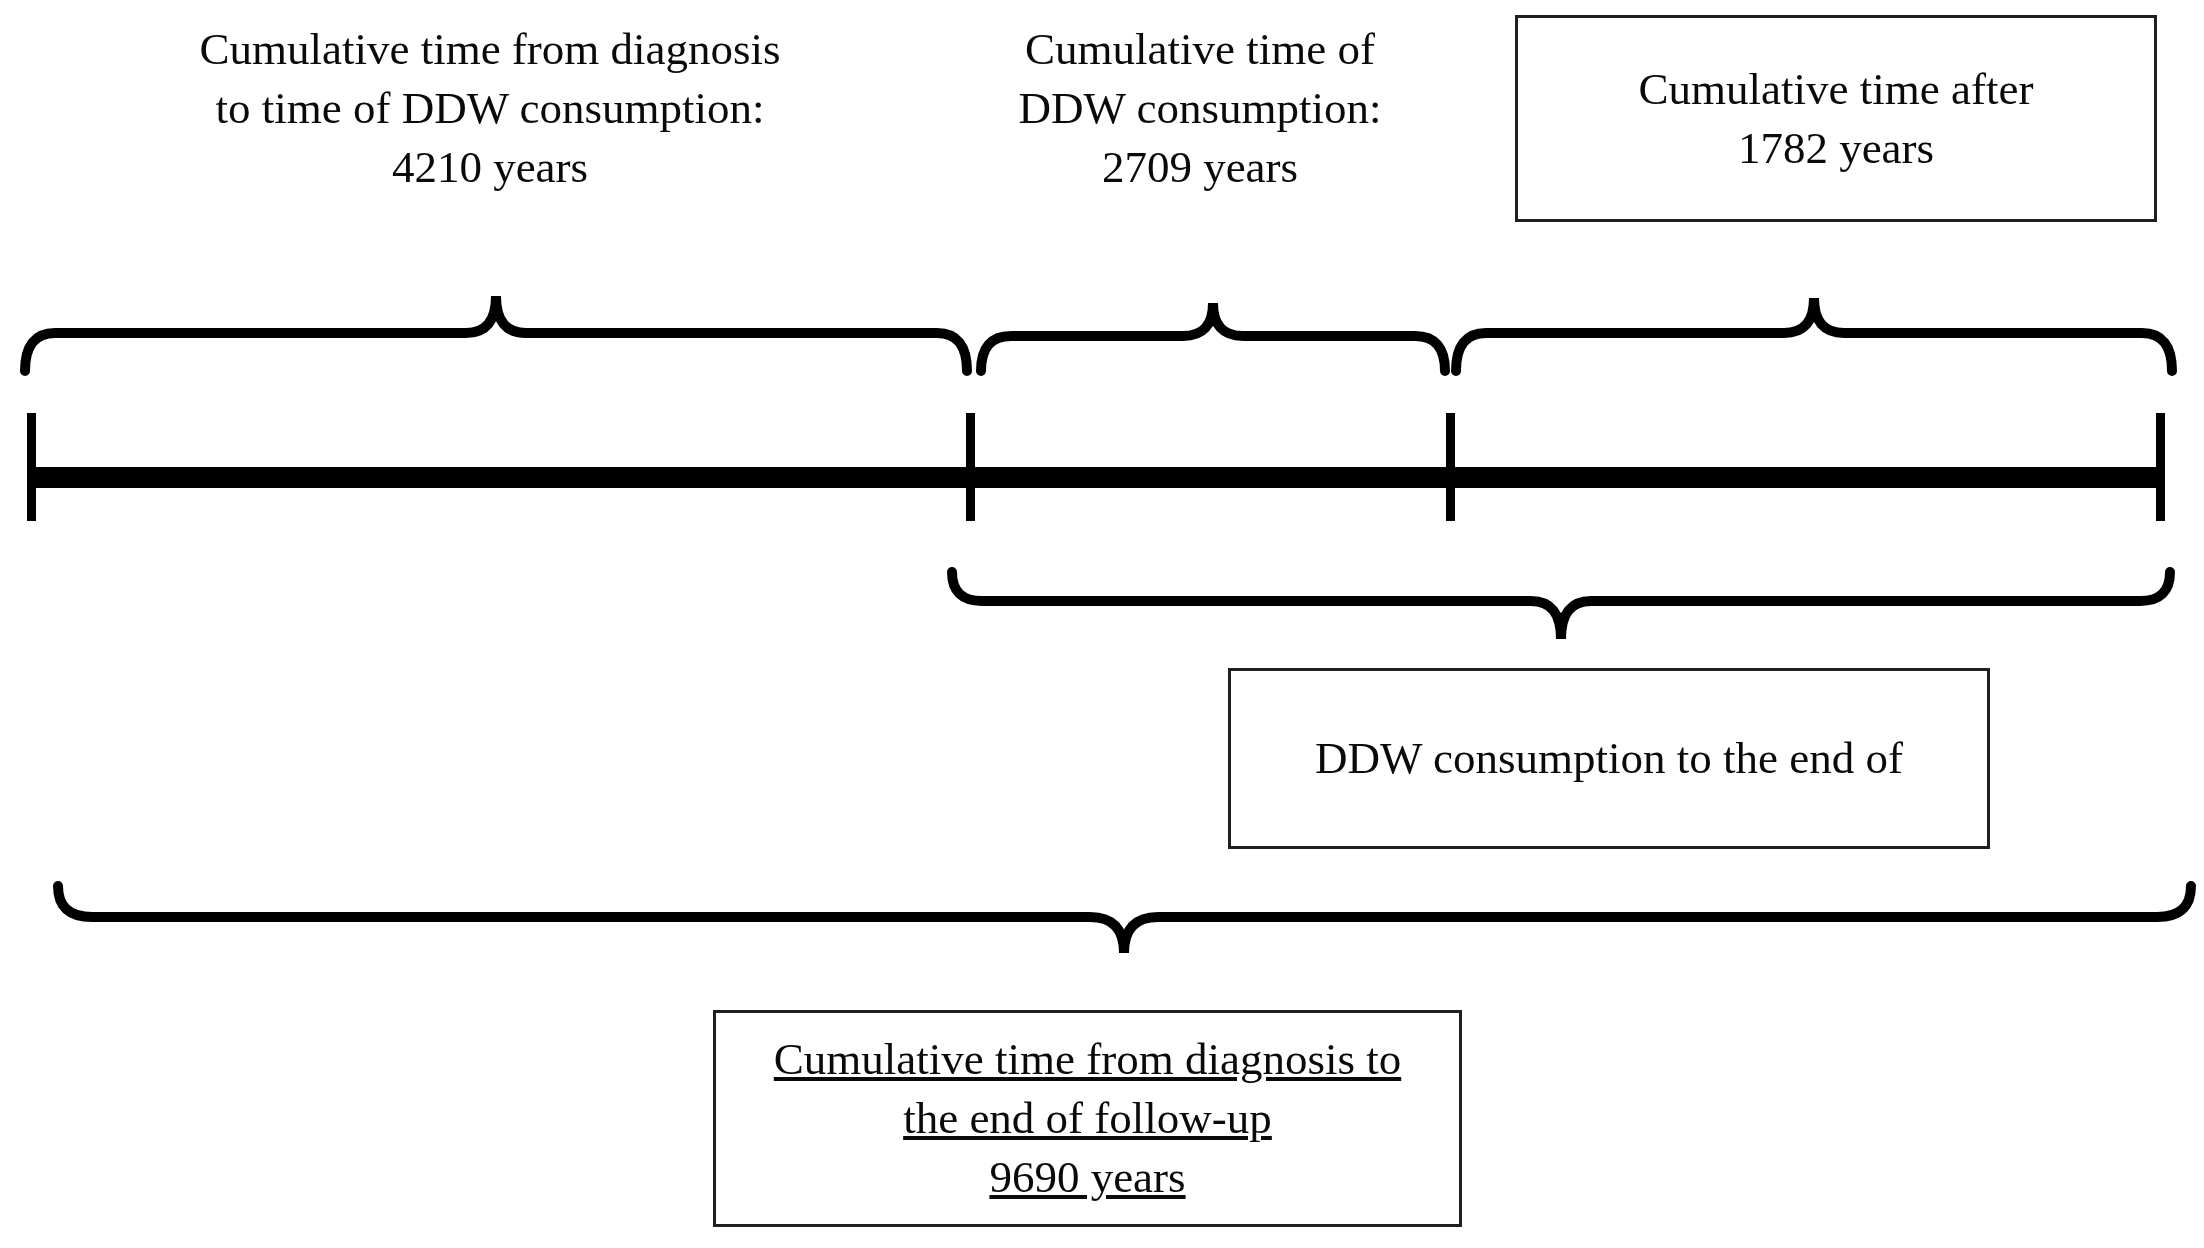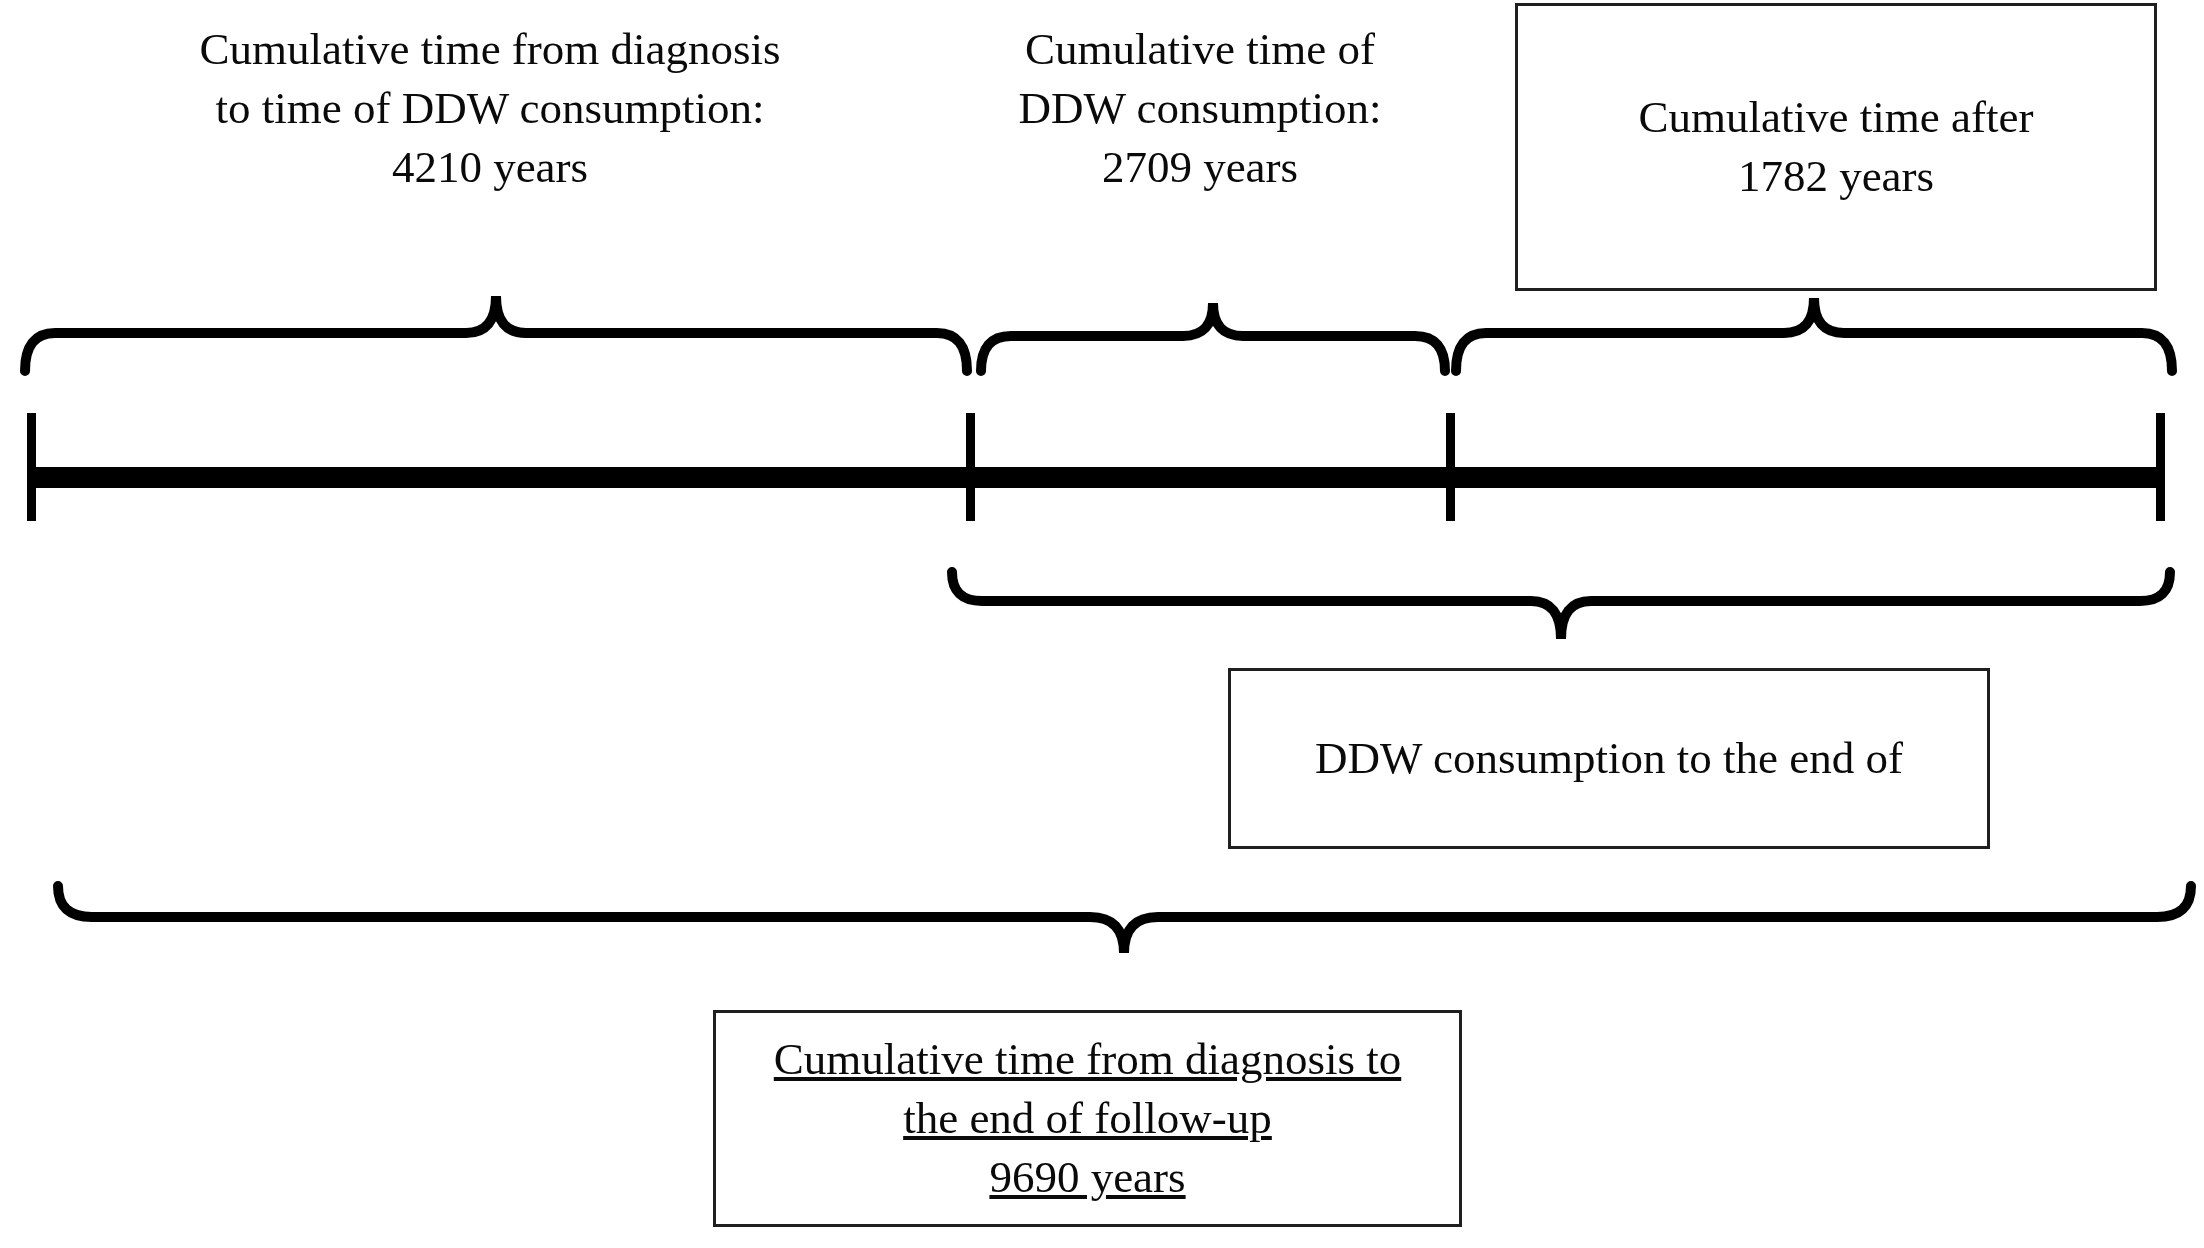--- a/index.html
+++ b/index.html
@@ -33,21 +33,21 @@
   .boxed {
     border: 3px solid #1f1f1f;
     box-sizing: border-box;
     background: #ffffff;
     display: flex;
     flex-direction: column;
     justify-content: center;
   }
   .label-pre    { left: 140px;  top: 20px;   width: 700px; }
   .label-during { left: 950px;  top: 20px;   width: 500px; }
-  .label-post   { left: 1515px; top: 3px;   width: 642px; height: 288px; }
+  .label-post   { left: 1515px; top: 15px;   width: 642px; height: 207px; }
   .label-mid    { left: 1228px; top: 668px;  width: 762px; height: 181px; }
   .label-bottom { left: 713px;  top: 1010px; width: 749px; height: 217px; text-decoration: underline; }
 </style>
 </head>
 <body>
 
 <div class="canvas">
 
   <svg class="graphic" viewBox="0 0 2204 1248" fill="none" stroke="#000000" stroke-width="10" stroke-linecap="round">
 

